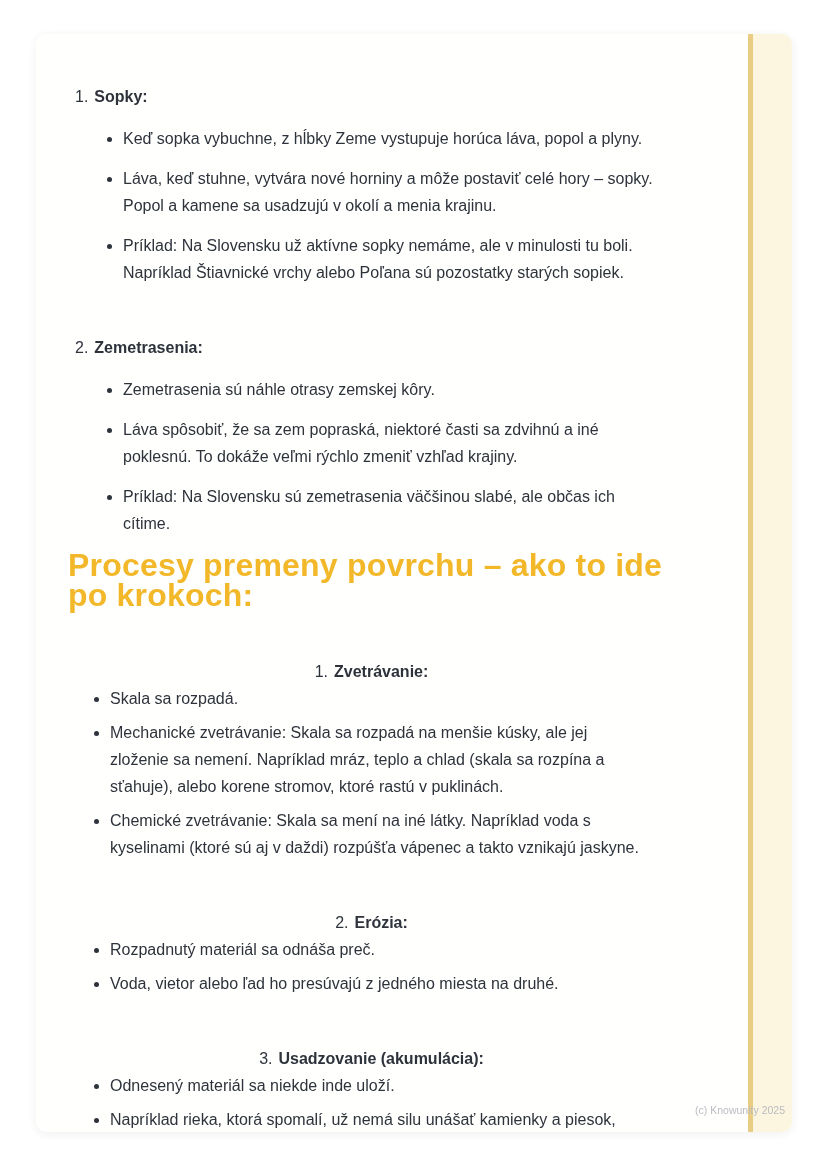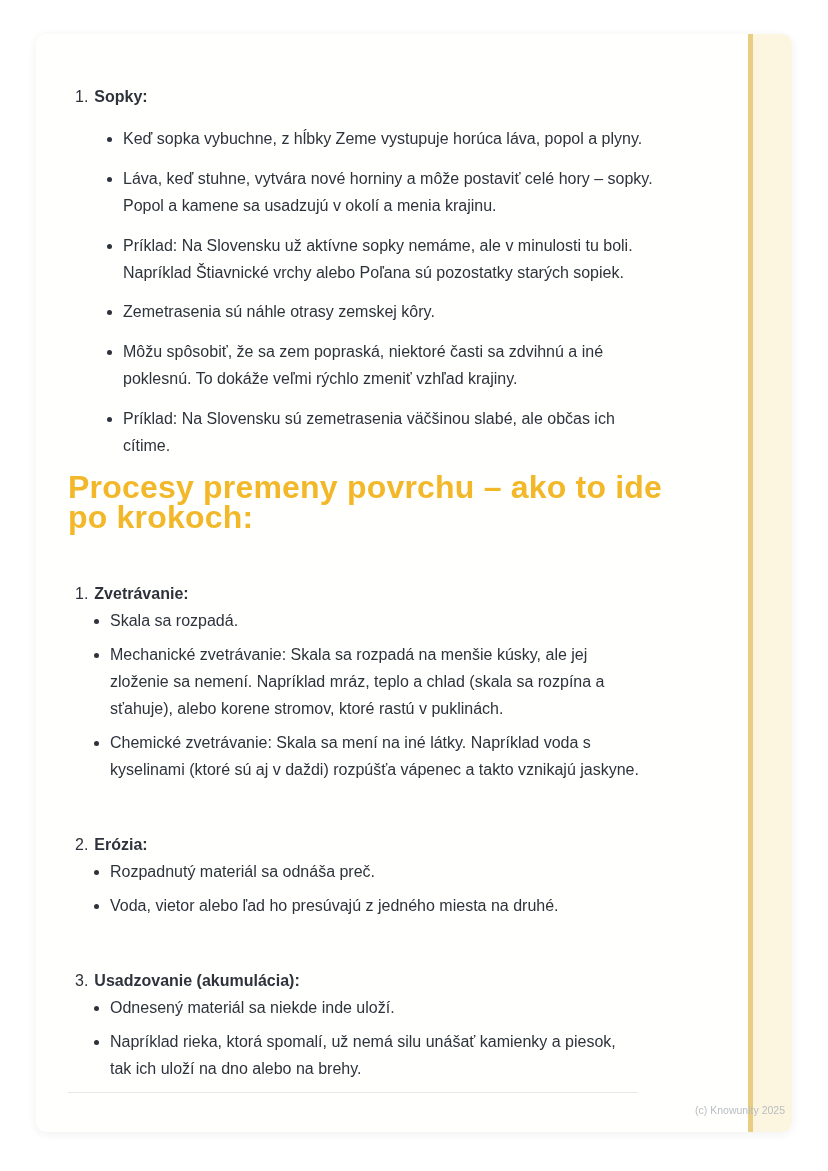--- a/index.html
+++ b/index.html
@@ -39,21 +39,21 @@
   .forces .item-heading{margin-bottom:15px;}
   .forces > li{margin-bottom:12px;}
   .forces ul.bullets li:last-child{margin-bottom:0;}
   
   .section-h2{
     margin:13px 0 0 0;color:#f2b829;font-size:32px;line-height:30px;
     font-weight:bold;letter-spacing:0.2px;
   }
   
   ol.process{list-style:none;margin:7px 0 0 0;padding:0;}
-  .process .item-heading{margin-bottom:0;}
+  .process .item-heading{margin-bottom:0;text-align:center;}
   .process ul.bullets{padding-left:42px;}
   .process ul.bullets li{margin:0 0 7px 0;}
   .process > li{margin-bottom:10px;}
   .divider{
     border:none;border-top:1px solid #e8e8e8;
     width:570px;margin:8px 0 0 0;
   }
   .exercises-h1{
     margin:37px 0 0 0;color:#eaac2e;font-size:30px;line-height:38px;
     font-weight:bold;letter-spacing:0.2px;
@@ -76,23 +76,24 @@
     <ol class="toplist forces">
       <li>
         <div class="item-heading"><span class="num">1.</span><span class="bold">Sopky:</span></div>
         <ul class="bullets">
           <li><span class="lead"></span><span>Keď sopka vybuchne, z hĺbky Zeme vystupuje horúca láva, popol a plyny.</span></li>
           <li><span class="lead"></span><span>Láva, keď stuhne, vytvára nové horniny a môže postaviť celé hory – sopky. Popol a kamene sa usadzujú v okolí a menia krajinu.</span></li>
           <li><span class="lead">Príklad:</span><span> Na Slovensku už aktívne sopky nemáme, ale v minulosti tu boli. Napríklad Štiavnické vrchy alebo Poľana sú pozostatky starých sopiek.</span></li>
         </ul>
       </li>
       <li>
+        <div class="item-heading"><span class="num">2.</span><span class="bold">Zemetrasenia:</span></div>
         <ul class="bullets">
           <li><span class="lead"></span><span>Zemetrasenia sú náhle otrasy zemskej kôry.</span></li>
-          <li><span class="lead"></span><span>Môžu spôsobiť, že sa zem popraská, niektoré časti sa zdvihnú a iné poklesnú. To dokáže veľmi rýchlo zmeniť vzhľad krajiny.</span></li>
+          <li><span class="lead"></span><span>Láva spôsobiť, že sa zem popraská, niektoré časti sa zdvihnú a iné poklesnú. To dokáže veľmi rýchlo zmeniť vzhľad krajiny.</span></li>
           <li><span class="lead">Príklad:</span><span> Na Slovensku sú zemetrasenia väčšinou slabé, ale občas ich cítime.</span></li>
         </ul>
       </li>
     </ol>
 
     <h2 class="section-h2">Procesy premeny povrchu – ako to ide po krokoch:</h2>
 
     <ol class="toplist process">
       <li>
         <div class="item-heading"><span class="num">1.</span><span class="bold">Zvetrávanie:</span></div>

